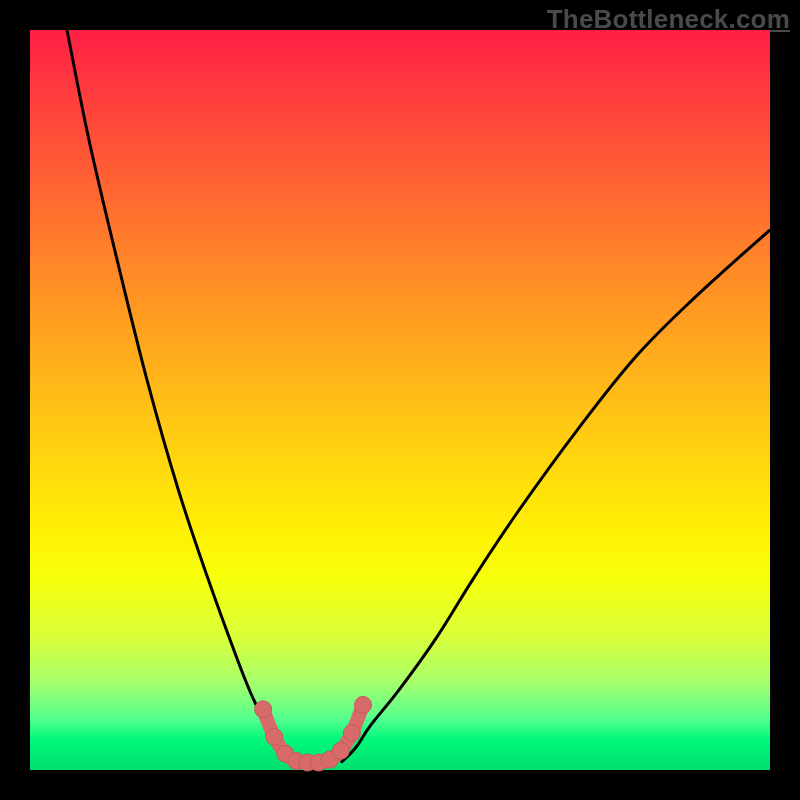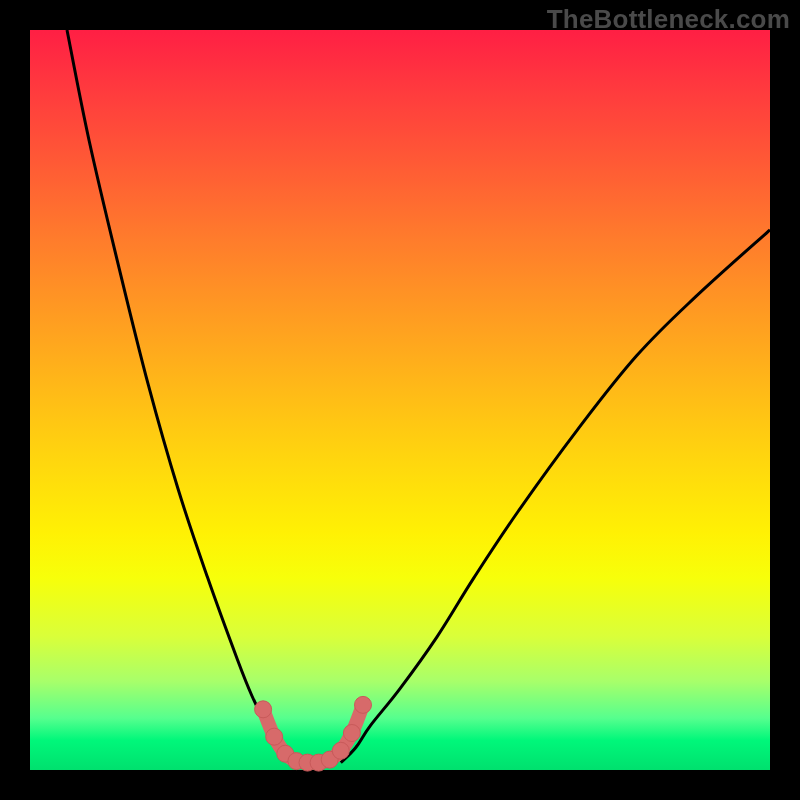--- a/index.html
+++ b/index.html
@@ -42,20 +42,21 @@
   }
   .watermark {
     position: absolute;
     top: 4px;
     right: 10px;
     color: #4a4a4a;
     font-size: 26px;
     font-weight: 600;
     letter-spacing: 0.2px;
     user-select: none;
+    text-decoration: underline;
   }
   svg.curve {
     position: absolute;
     left: 0;
     top: 0;
     width: 740px;
     height: 740px;
     overflow: visible;
   }
 </style>

